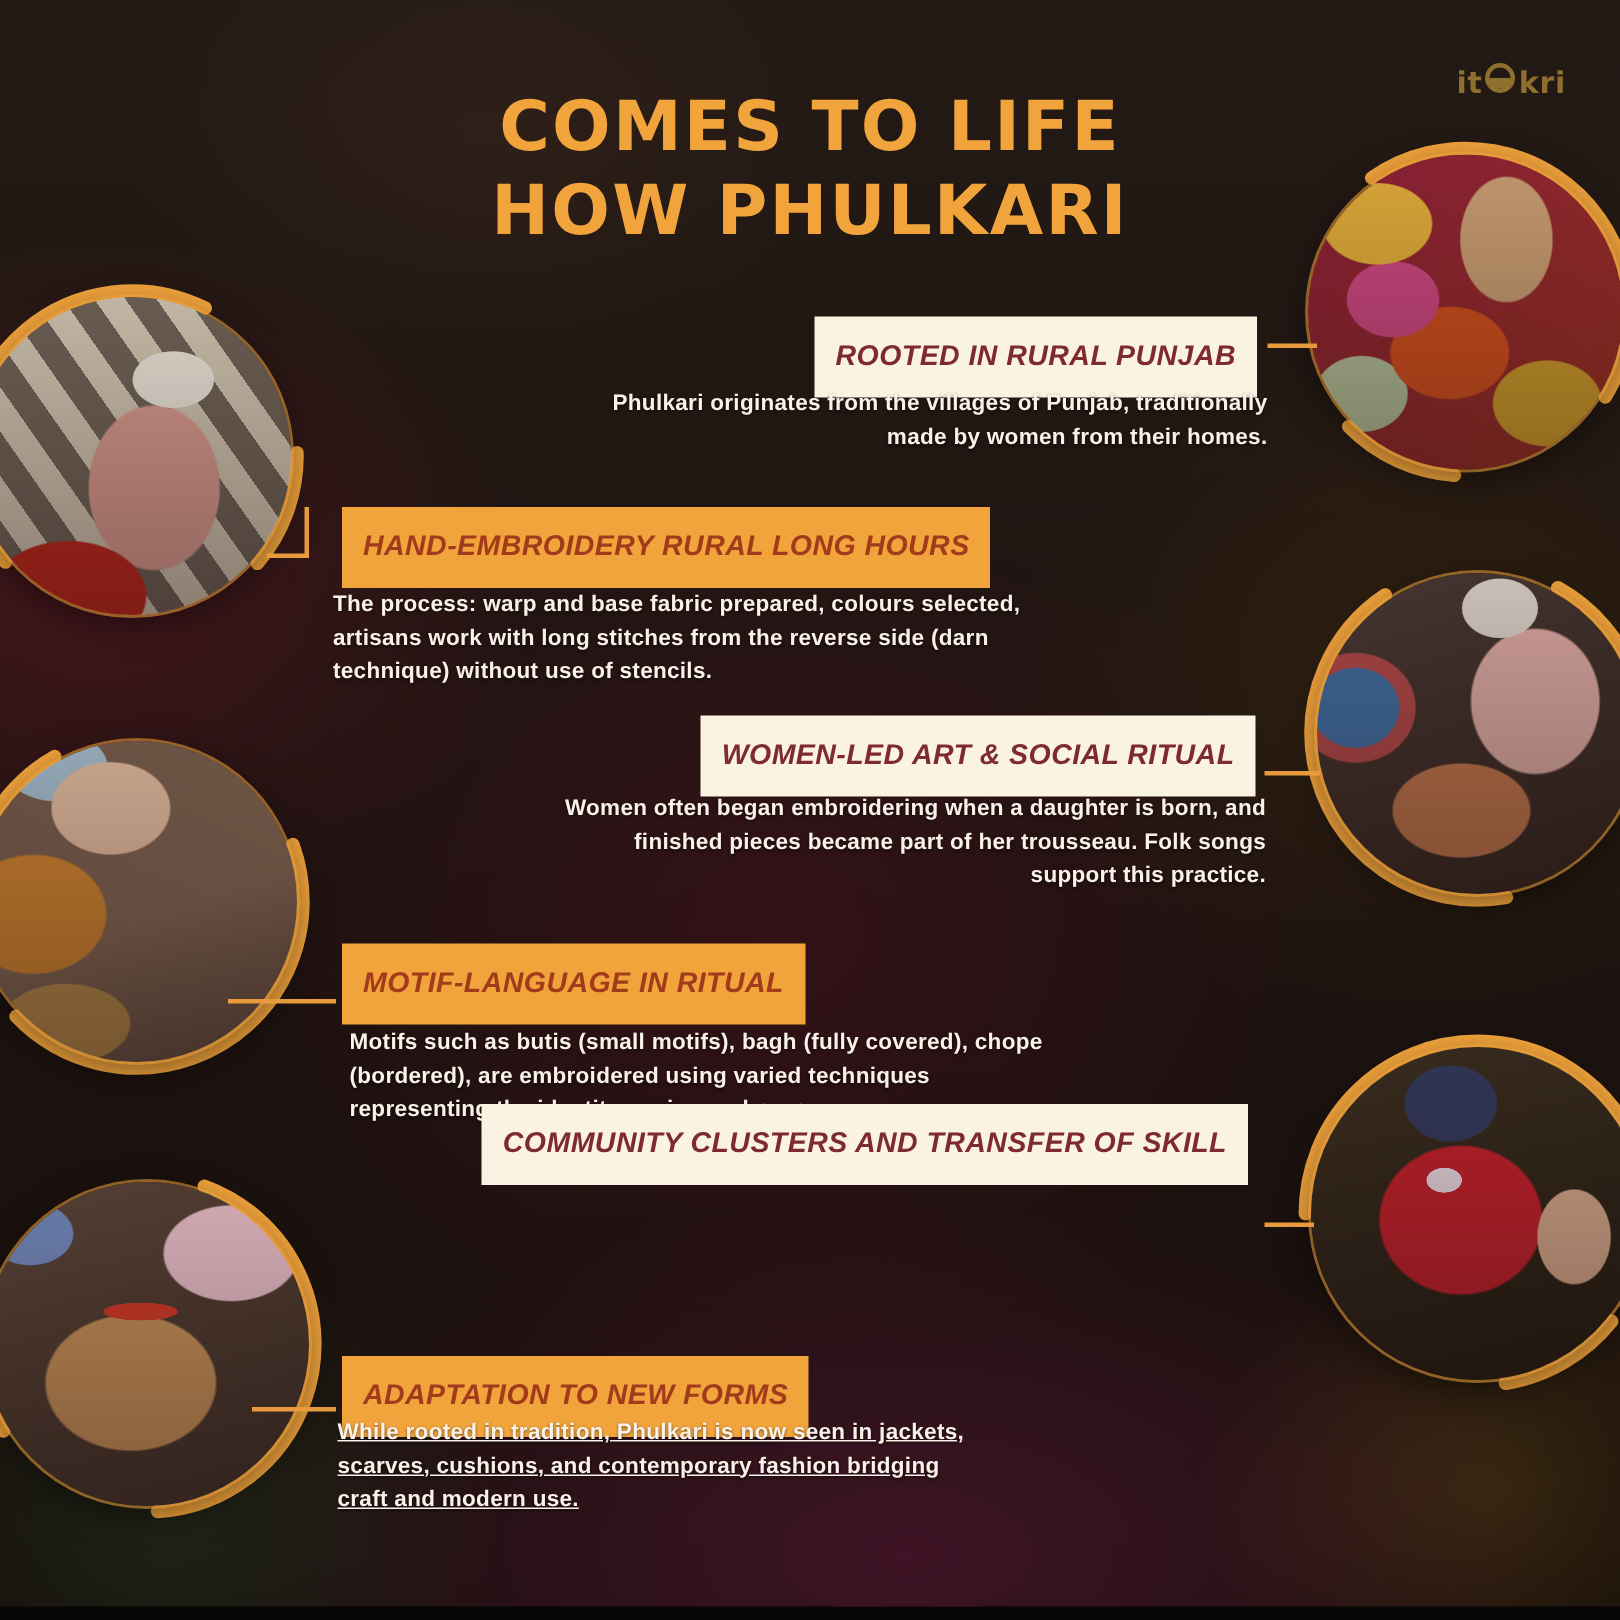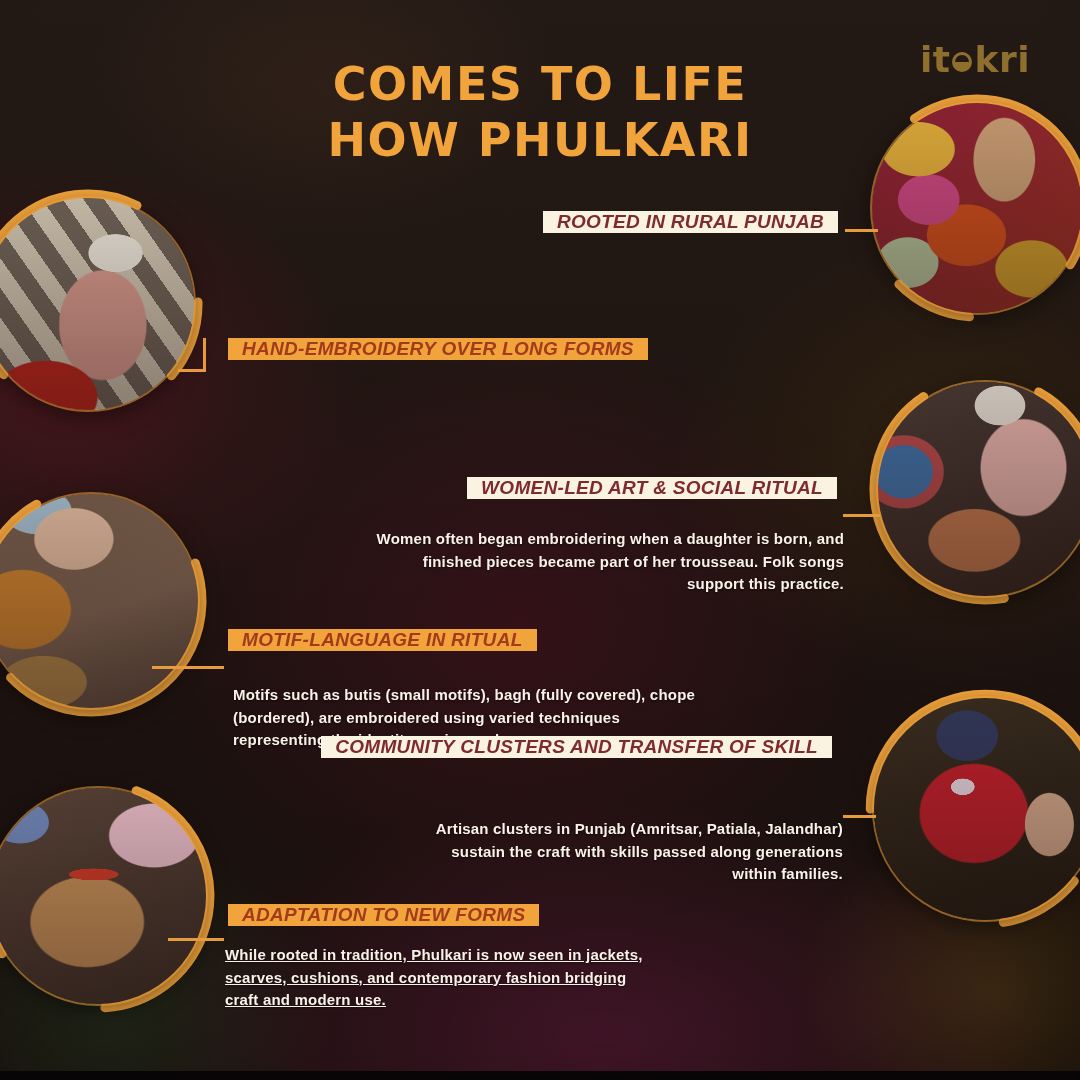--- a/index.html
+++ b/index.html
@@ -21,35 +21,35 @@
     background:radial-gradient(1250px 1250px at 50% 42%, rgba(0,0,0,0) 52%, rgba(6,3,3,.55));}
   .bottom-strip{position:absolute;left:0;right:0;bottom:0;height:9px;background:#070505;z-index:4;}
 
   
   .title{
     position:absolute;top:56px;left:0;right:0;z-index:3;text-align:center;
     color:#F2A43C;font-family:"DejaVu Sans","Liberation Sans",sans-serif;
     font-weight:bold;font-size:46px;line-height:1.22;letter-spacing:1.5px;
   }
   .logo{
-    position:absolute;top:42px;right:50px;z-index:3;color:#8F6F2D;
+    position:absolute;top:42px;right:36px;z-index:3;color:#8F6F2D;
     font-family:"DejaVu Sans","Liberation Sans",sans-serif;
-    font-weight:bold;font-size:36px;letter-spacing:.5px;line-height:1;
+    font-weight:bold;font-size:20px;letter-spacing:.5px;line-height:1;
   }
   .logo-o{
     display:inline-block;width:14px;height:14px;margin:0 2px;
     border:3px solid #8F6F2D;border-radius:50%;
     background:linear-gradient(rgba(0,0,0,0) 48%, #8F6F2D 48%);
   }
 
   
   .badge{
     position:absolute;z-index:3;display:inline-block;
     font-style:italic;font-weight:bold;font-size:19px;line-height:1.15;
-    letter-spacing:.3px;padding:0 14px;white-space:nowrap;
+    letter-spacing:.3px;padding:16px 14px;white-space:nowrap;
   }
   .badge.cream{background:#FBF3E2;color:#7E2B2E;}
   .badge.orange{background:#F2A43C;color:#A23A1C;}
 
   
   .body-text{
     position:absolute;z-index:3;color:#FAF2E8;font-weight:bold;
     font-size:15px;line-height:1.5;letter-spacing:.2px;white-space:pre-line;
     text-shadow:0 1px 2px rgba(0,0,0,.55);
   }
@@ -206,42 +206,44 @@
 
   <div class="title">
     <div>COMES TO LIFE</div>
     <div>HOW PHULKARI</div>
   </div>
 
   <div class="logo"><span>it</span><span class="logo-o"></span><span>kri</span></div>
 
   <div class="badge cream" id="s1-badge">ROOTED IN RURAL PUNJAB</div>
   <div class="connector" id="s1-line"></div>
+  <div class="body-text align-right" id="s1-body">Phulkari originates from the villages of Punjab, traditionally
+made by women from their homes.</div>
 
   <div class="connector vert" id="s2-linev"></div>
   <div class="connector" id="s2-lineh"></div>
-  <div class="badge orange" id="s2-badge">HAND-EMBROIDERY OVER LONG FORMS</div>
+  <div class="badge orange" id="s2-badge">HAND-EMBROIDERY RURAL LONG HOURS</div>
+  <div class="body-text" id="s2-body">The process: warp and base fabric prepared, colours selected,
+artisans work with long stitches from the reverse side (darn
+technique) without use of stencils.</div>
 
   <div class="badge cream" id="s3-badge">WOMEN-LED ART &amp; SOCIAL RITUAL</div>
   <div class="connector" id="s3-line"></div>
   <div class="body-text align-right" id="s3-body">Women often began embroidering when a daughter is born, and
 finished pieces became part of her trousseau. Folk songs
 support this practice.</div>
 
   <div class="badge orange" id="s4-badge">MOTIF-LANGUAGE IN RITUAL</div>
   <div class="connector" id="s4-line"></div>
   <div class="body-text" id="s4-body">Motifs such as butis (small motifs), bagh (fully covered), chope
 (bordered), are embroidered using varied techniques
 representing the identity, region and purpose.</div>
 
   <div class="badge cream" id="s5-badge">COMMUNITY CLUSTERS AND TRANSFER OF SKILL</div>
   <div class="connector" id="s5-line"></div>
-  <div class="body-text align-right" id="s5-body">Artisan clusters in Punjab (Amritsar, Patiala, Jalandhar)
-sustain the craft with skills passed along generations
-within families.</div>
 
   <div class="badge orange" id="s6-badge">ADAPTATION TO NEW FORMS</div>
   <div class="connector" id="s6-line"></div>
   <div class="body-text" id="s6-body">While rooted in tradition, Phulkari is now seen in jackets,
 scarves, cushions, and contemporary fashion bridging
 craft and modern use.</div>
 
   <div class="bottom-strip"></div>
 </div>
 

